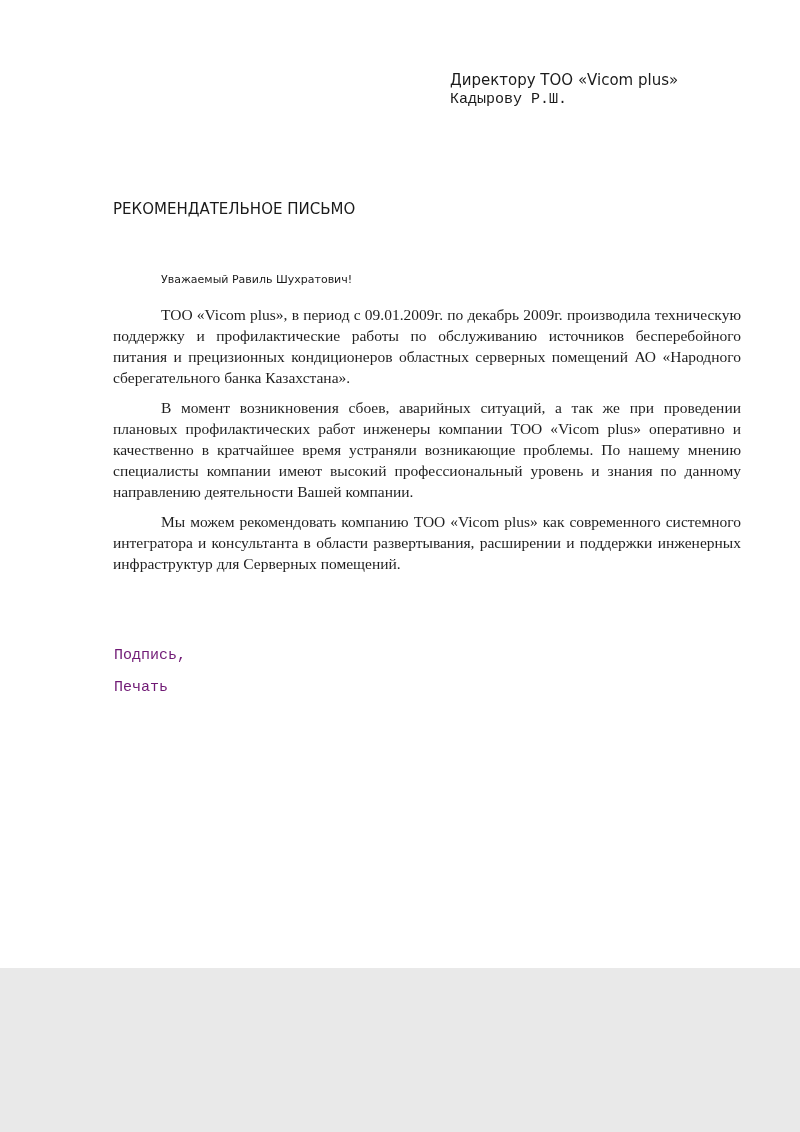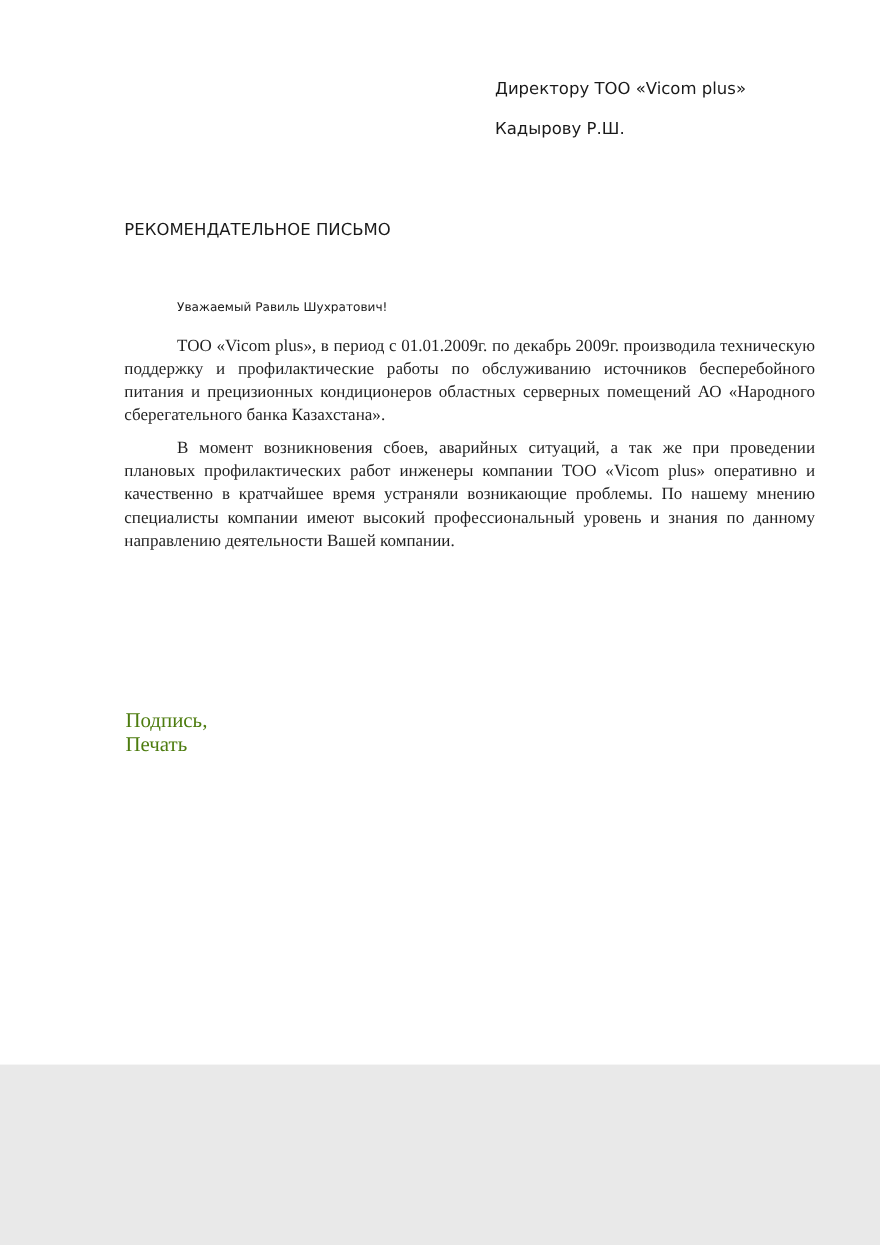--- a/index.html
+++ b/index.html
@@ -21,21 +21,21 @@
   .recipient {
     position: absolute;
     left: 450px;
     top: 70px;
     font-family: "DejaVu Sans", "Liberation Sans", sans-serif;
     font-size: 15px;
     line-height: 20px;
     color: #1a1a1a;
   }
   .recipient .line2 {
-    margin-top: 17px;
+    font-family: Liberation Mono, monospace;
   }
 
   
   .letter-title {
     position: absolute;
     left: 113px;
     top: 199px;
     width: 627px;
     font-family: "DejaVu Sans", "Liberation Sans", sans-serif;
     font-size: 15px;
@@ -74,46 +74,47 @@
   }
   .body-text p:last-child {
     margin-bottom: 0;
   }
 
   
   .closing {
     position: absolute;
     left: 114px;
     top: 646px;
-    font-family: Liberation Serif, serif;
-    font-size: 19px;
+    font-family: Liberation Mono, monospace;
+    font-size: 15px;
     line-height: 20px;
-    color: #4d7c0f;
+    color: #701a75;
   }
   .closing .line2 {
-    margin-top: 2px;
+    margin-top: 12px;
   }
 </style>
 </head>
 <body>
 
 <div class="page">
 
   <div class="recipient">
     <div class="line1">Директору ТОО «Vicom plus»</div>
     <div class="line2">Кадырову Р.Ш.</div>
   </div>
 
   <div class="letter-title">РЕКОМЕНДАТЕЛЬНОЕ ПИСЬМО</div>
 
   <div class="salutation">Уважаемый Равиль Шухратович!</div>
 
   <div class="body-text">
-    <p>ТОО «Vicom plus», в период с 01.01.2009г. по декабрь 2009г. производила техническую поддержку и профилактические работы по обслуживанию источников бесперебойного питания и прецизионных кондиционеров областных серверных помещений АО «Народного сберегательного банка Казахстана».</p>
+    <p>ТОО «Vicom plus», в период с 09.01.2009г. по декабрь 2009г. производила техническую поддержку и профилактические работы по обслуживанию источников бесперебойного питания и прецизионных кондиционеров областных серверных помещений АО «Народного сберегательного банка Казахстана».</p>
     <p>В момент возникновения сбоев, аварийных ситуаций, а так же при проведении плановых профилактических работ инженеры компании ТОО «Vicom plus» оперативно и качественно в кратчайшее время устраняли возникающие проблемы. По нашему мнению специалисты компании имеют высокий профессиональный уровень и знания по данному направлению деятельности Вашей компании.</p>
+    <p>Мы можем рекомендовать компанию ТОО «Vicom plus» как современного системного интегратора и консультанта в области развертывания, расширении и поддержки инженерных инфраструктур для Серверных помещений.</p>
   </div>
 
   <div class="closing">
     <div class="line1">Подпись,</div>
     <div class="line2">Печать</div>
   </div>
 
 </div>
 
 </body></html>

